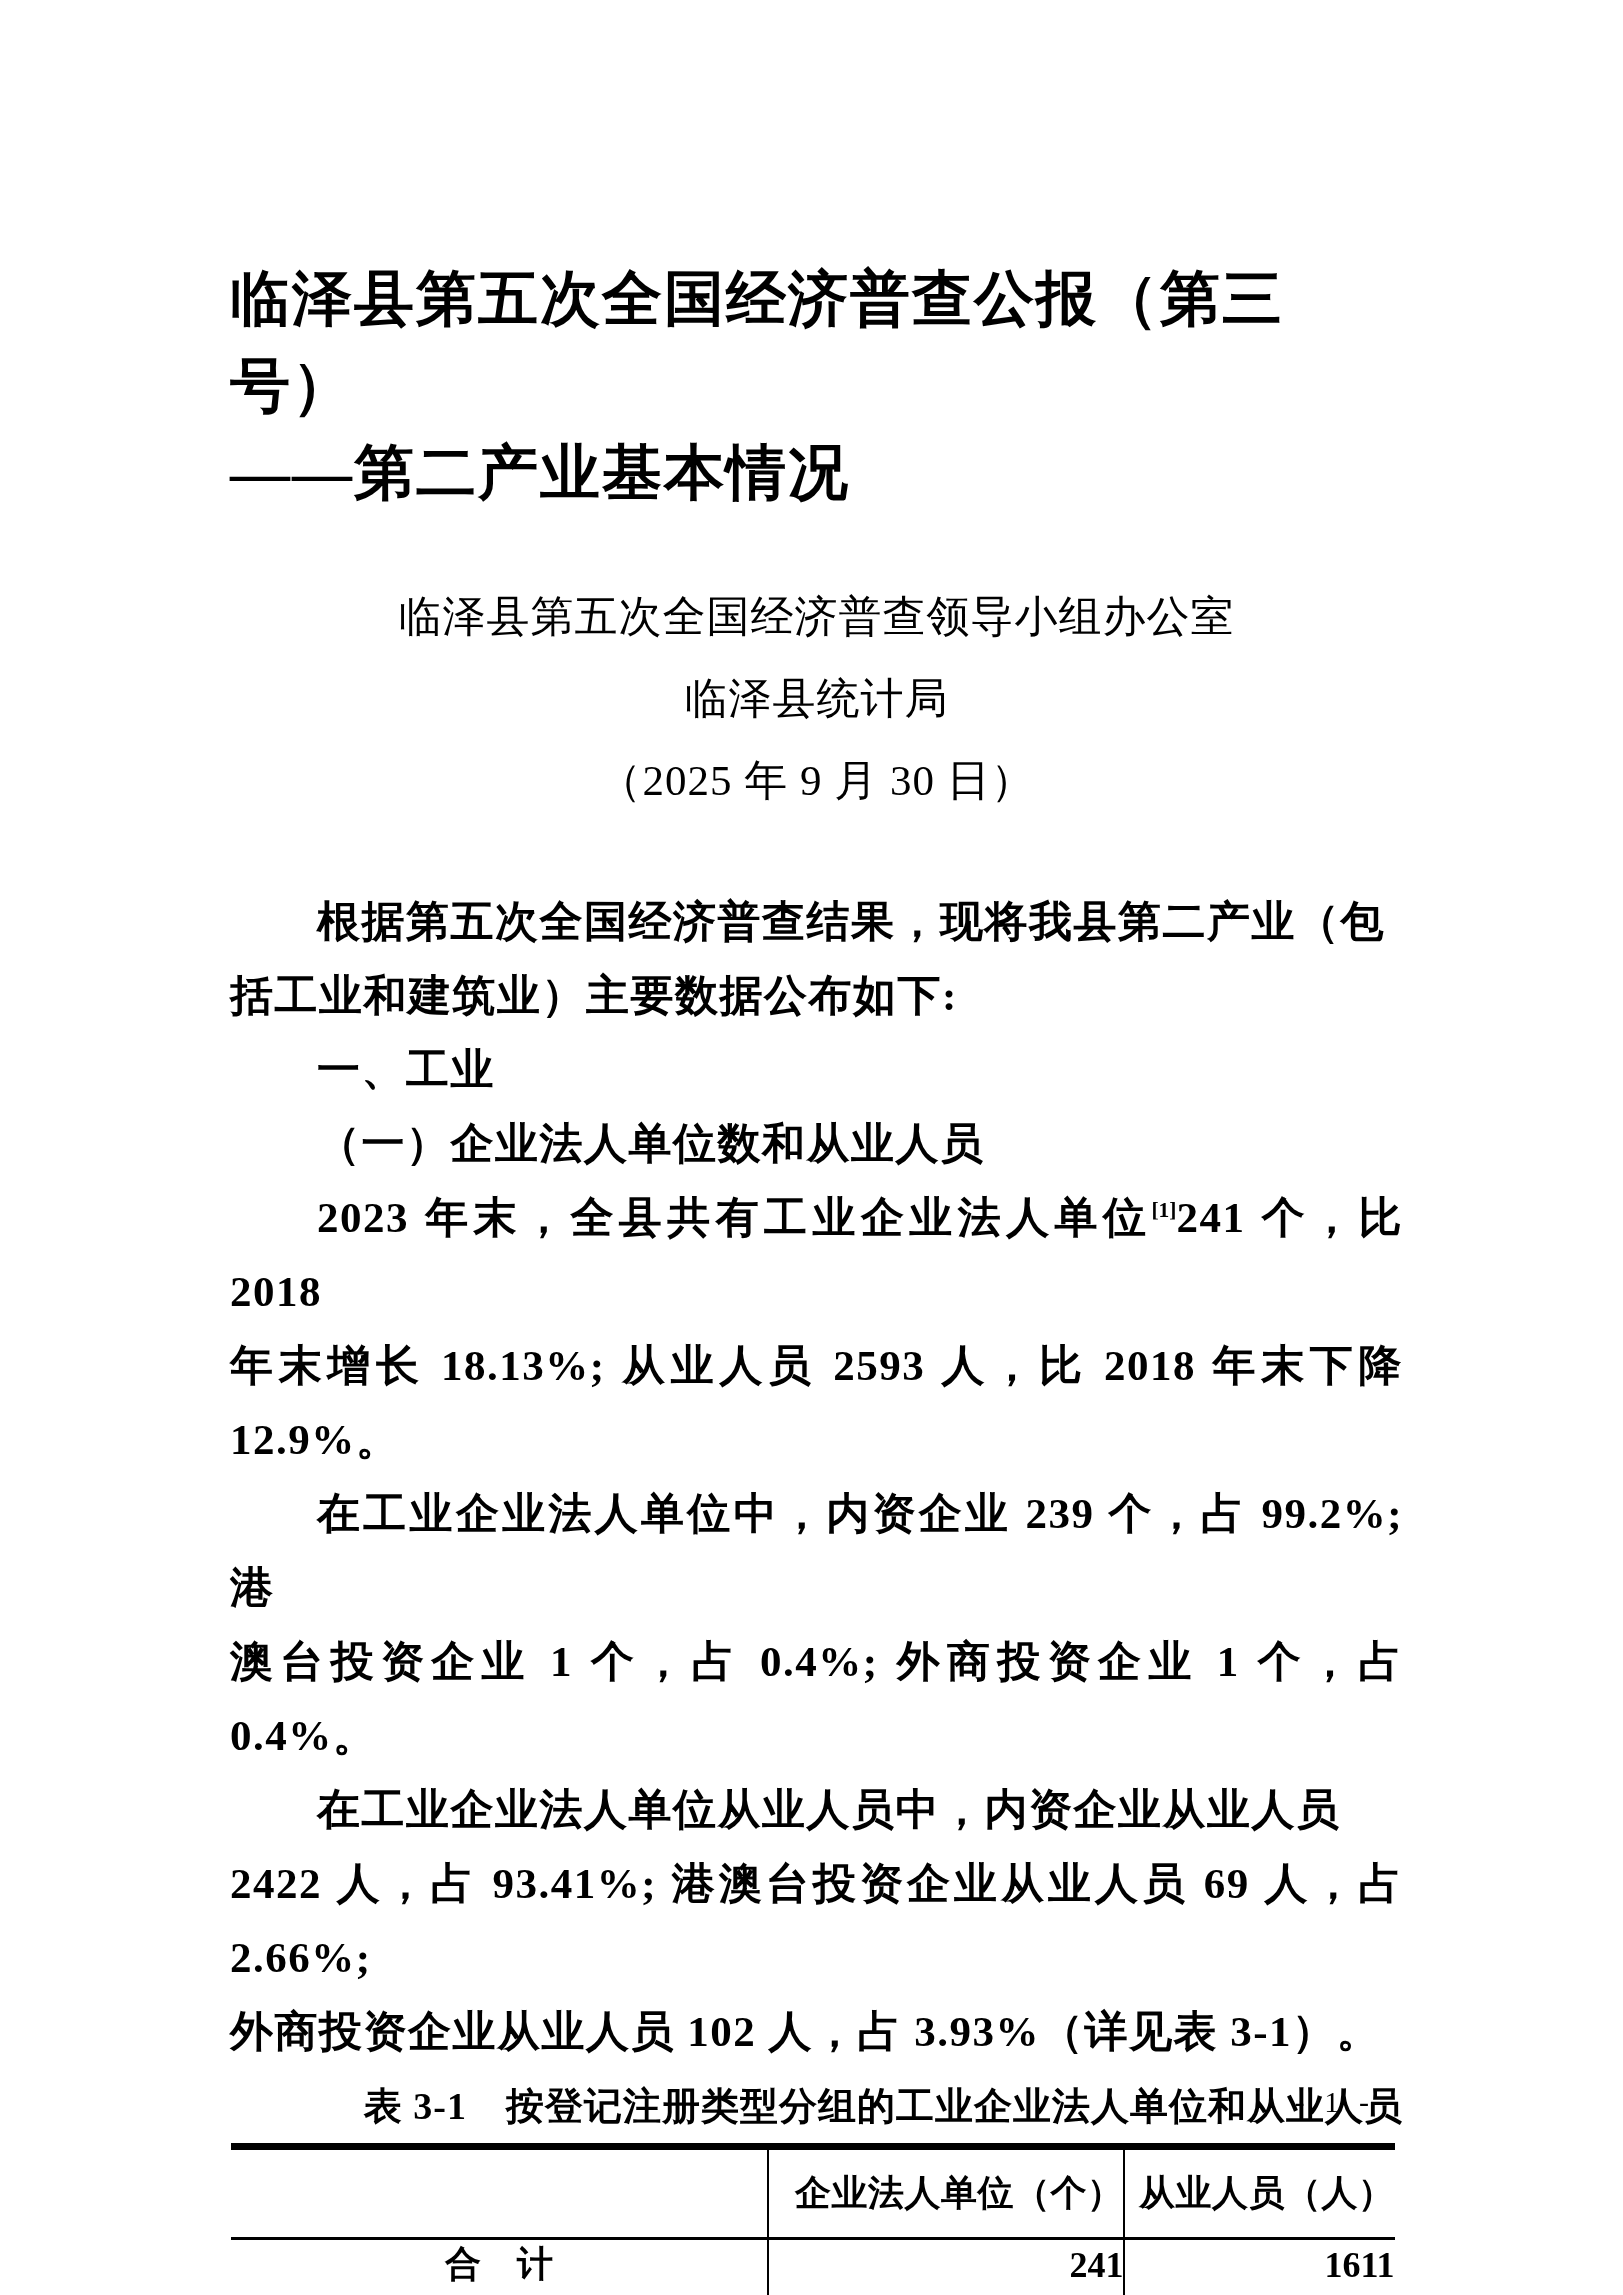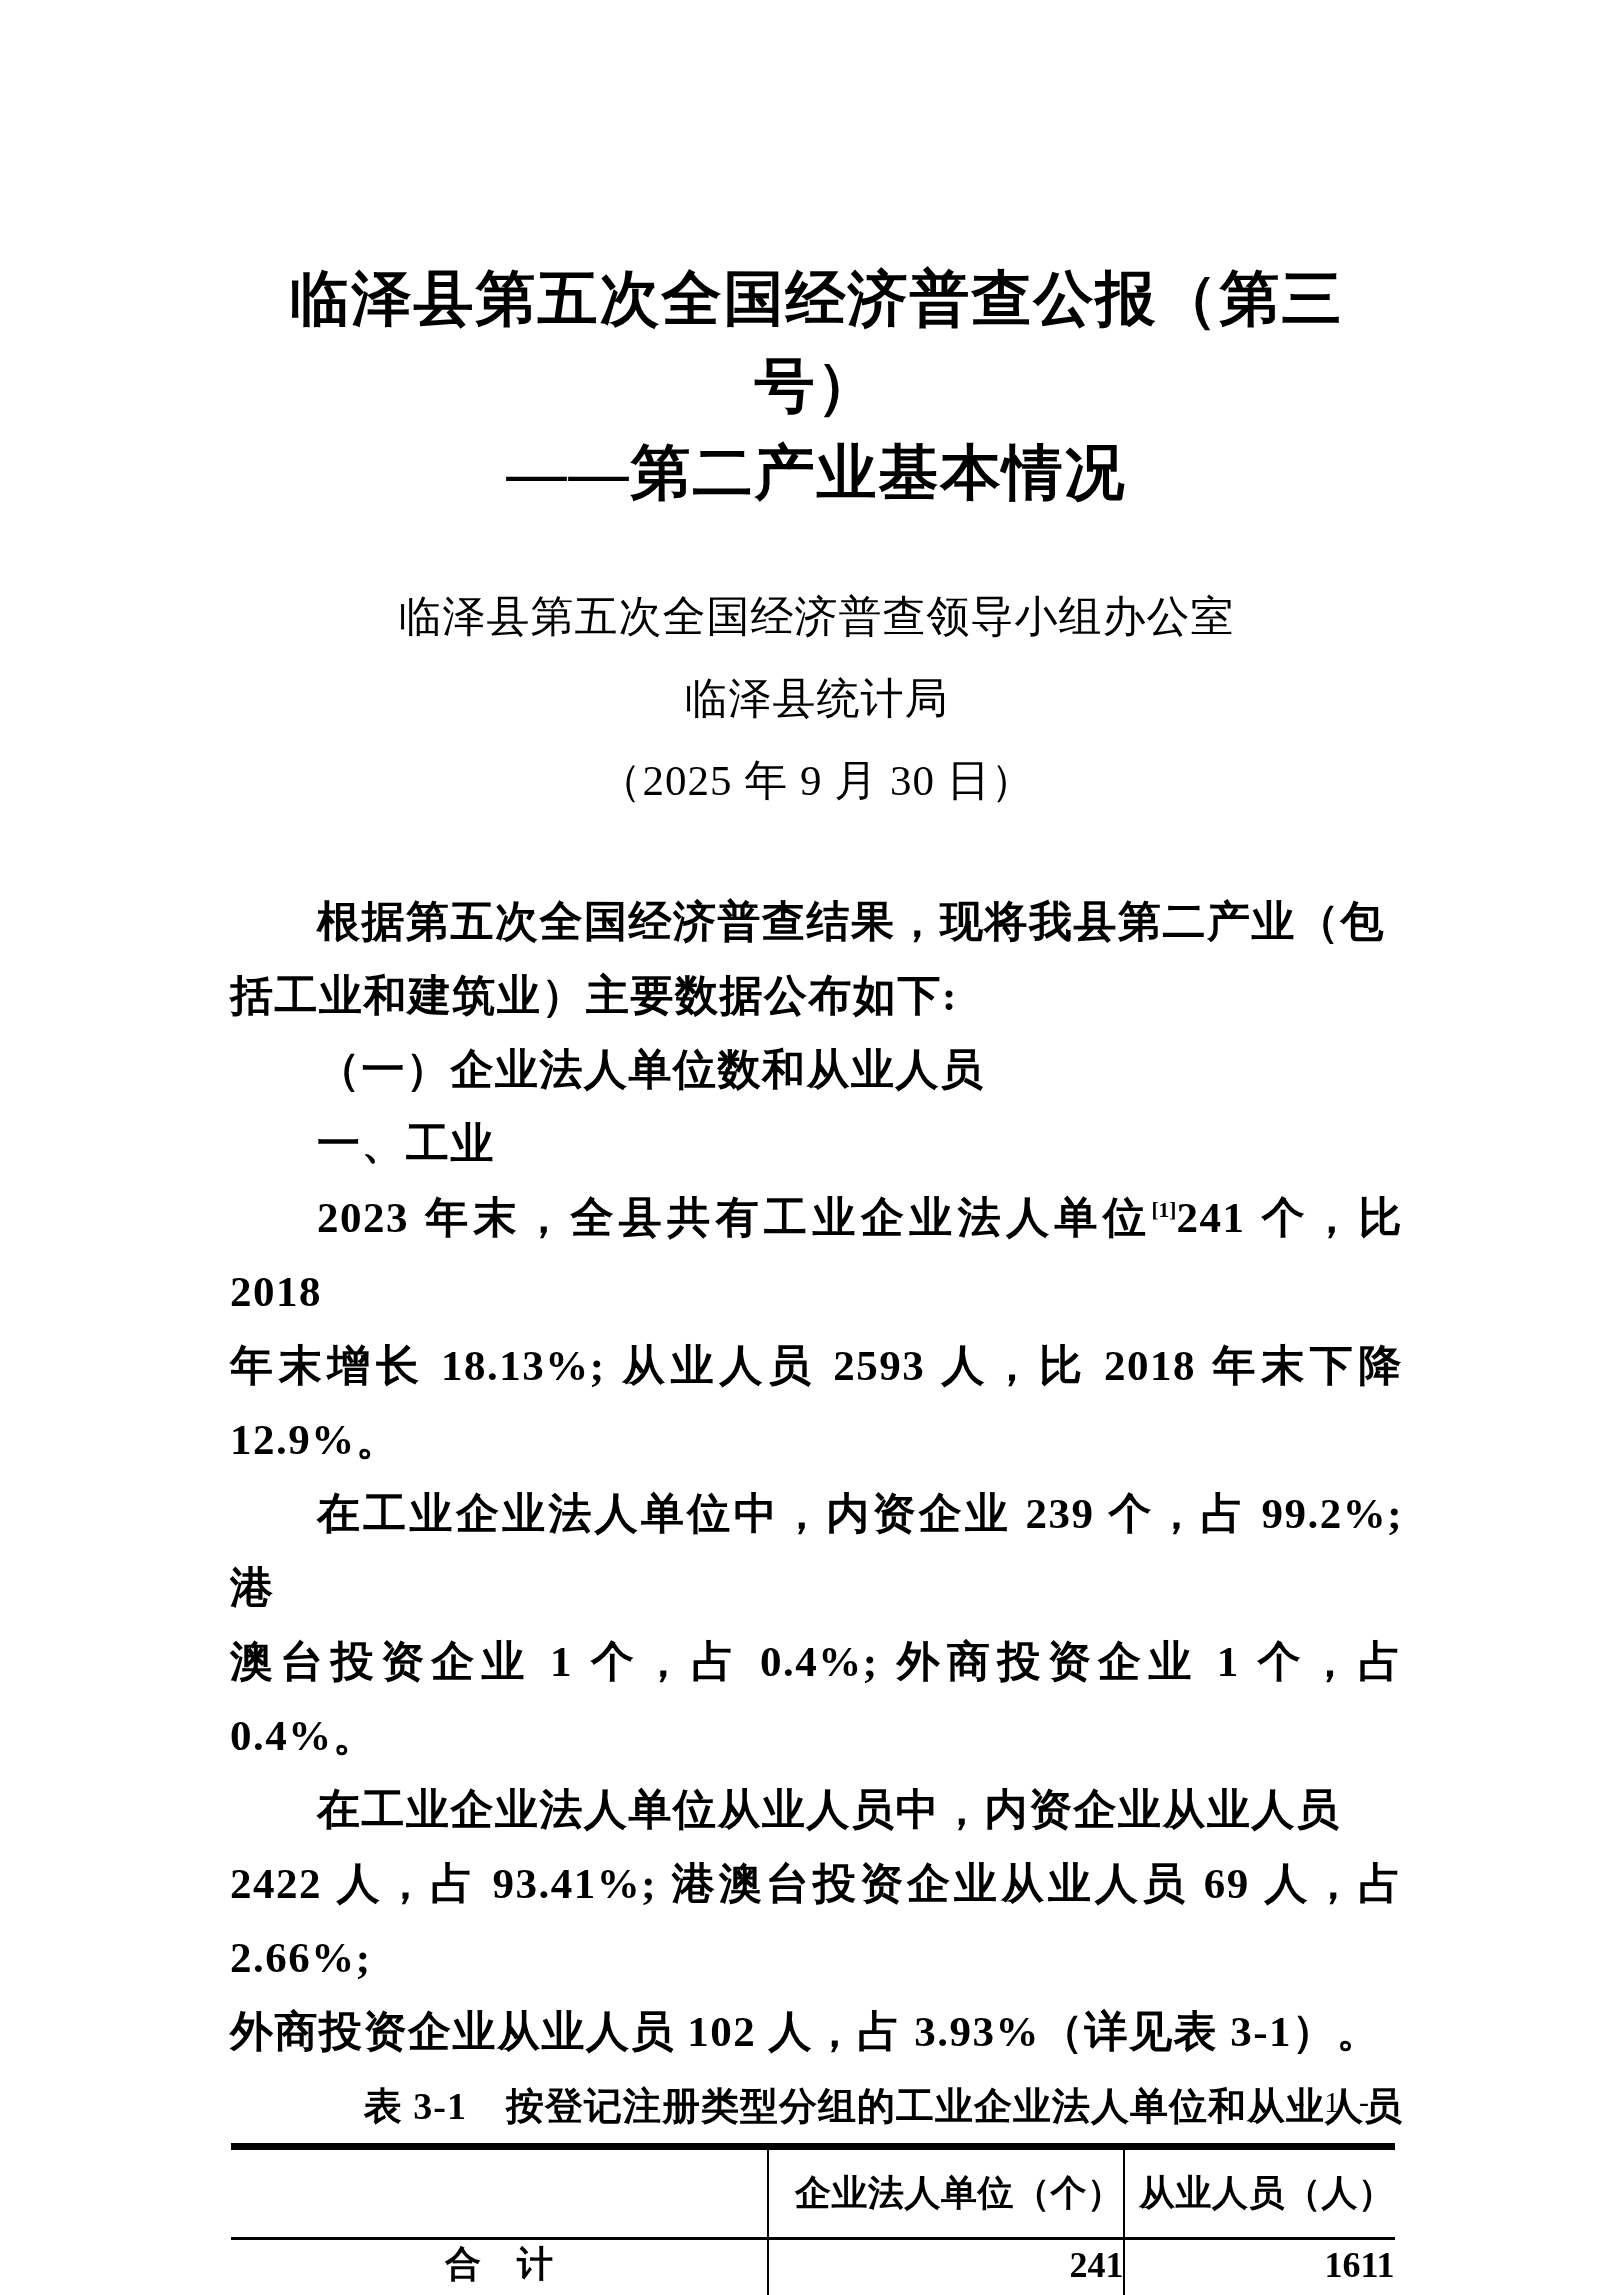--- a/index.html
+++ b/index.html
@@ -17,21 +17,21 @@
     position:absolute;
     left:230px;
     top:0;
     width:1173px;
     padding-top:256px;
   }
   .doc-title {
     font-size:60px;
     line-height:87px;
     font-weight:bold;
-    text-align:center;
+    text-align:left;
     letter-spacing:2px;
   }
   .authors {
     margin-top:59px;
     font-size:43px;
     line-height:82px;
     text-align:center;
     letter-spacing:1px;
   }
   .bodytext {
@@ -118,22 +118,22 @@
 
     <div class="authors">
       <div>临泽县第五次全国经济普查领导小组办公室</div>
       <div>临泽县统计局</div>
       <div>（2025 年 9 月 30 日）</div>
     </div>
 
     <div class="bodytext">
       <p>根据第五次全国经济普查结果，现将我县第二产业（包
 括工业和建筑业）主要数据公布如下:</p>
+      <p class="heading">一、工业</p>
       <p class="heading">（一）企业法人单位数和从业人员</p>
-      <p class="heading">一、工业</p>
       <p><span>2023 年末，全县共有工业企业法人单位</span><sup class="fnref">[1]</sup><span>241 个，比 2018
 年末增长 18.13%; 从业人员 2593 人，比 2018 年末下降 12.9%。</span></p>
       <p>在工业企业法人单位中，内资企业 239 个，占 99.2%; 港
 澳台投资企业 1 个，占 0.4%; 外商投资企业 1 个，占 0.4%。</p>
       <p>在工业企业法人单位从业人员中，内资企业从业人员
 2422 人，占 93.41%; 港澳台投资企业从业人员 69 人，占 2.66%;
 外商投资企业从业人员 102 人，占 3.93%（详见表 3-1）。</p>
     </div>
 
     <div class="table-caption">表 3-1　按登记注册类型分组的工业企业法人单位和从业人员</div>

